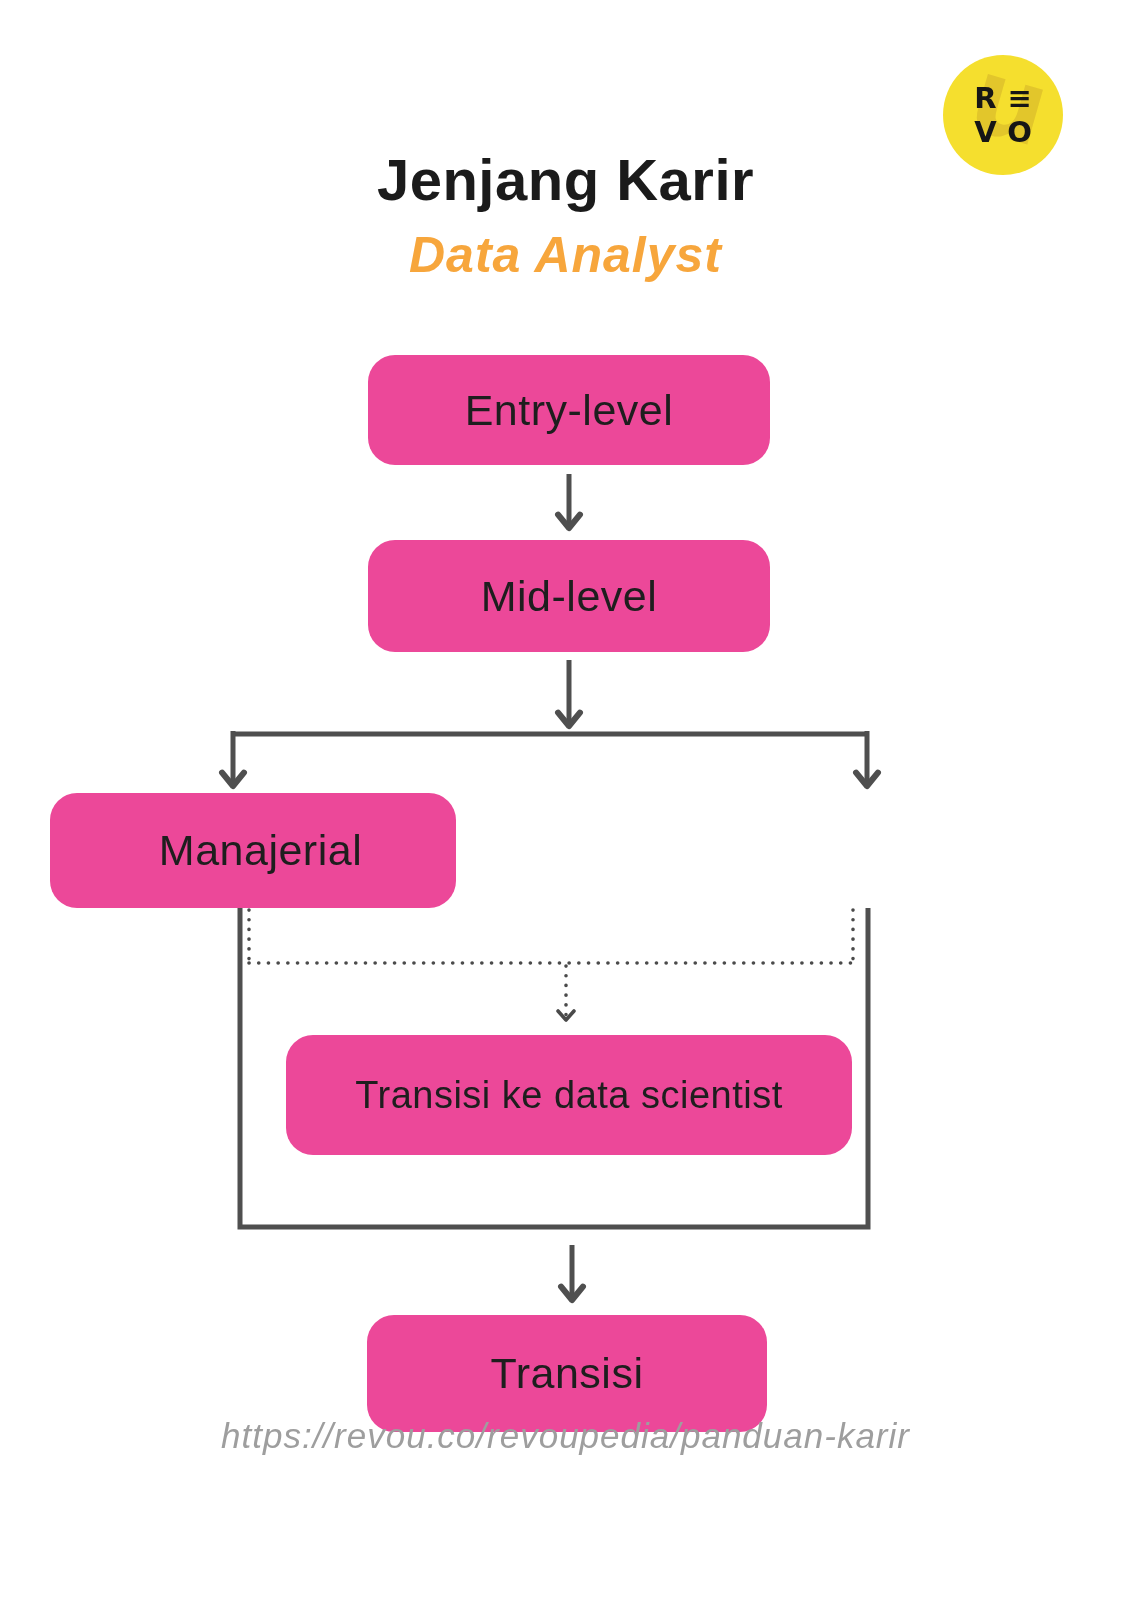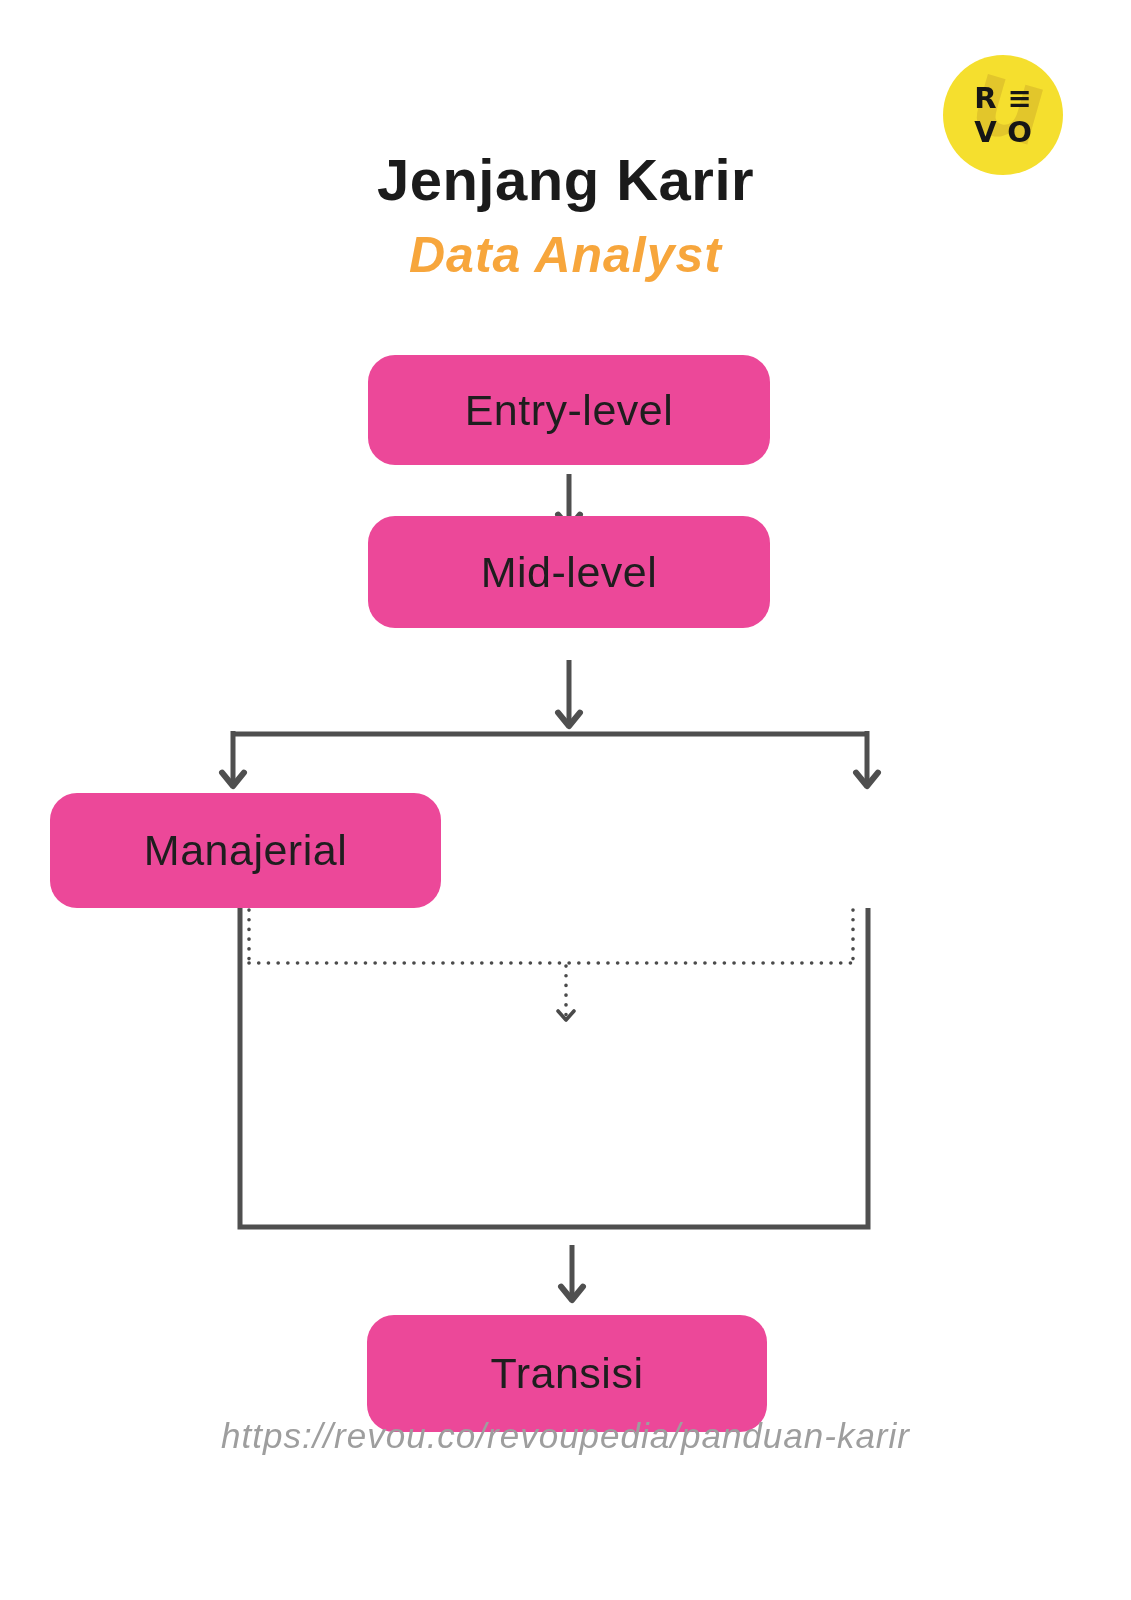--- a/index.html
+++ b/index.html
@@ -30,22 +30,22 @@
     position:absolute;left:0;right:0;top:226px;text-align:center;
     font-size:50px;font-weight:bold;font-style:italic;color:#F7A63C;letter-spacing:1px;
   }
   
   .node{
     position:absolute;background:#ec4899;border-radius:27px;
     display:flex;align-items:center;justify-content:center;
     color:#1E1E1E;font-size:43px;letter-spacing:0.5px;text-align:center;
   }
   #node-entry       {left:368px;top:355px;width:402px;height:110px;}
-  #node-mid         {left:368px;top:516px;width:402px;height:112px;}
-  #node-manajerial  {left:50px; top:793px;width:391px;height:115px;}
+  #node-mid         {left:368px;top:540px;width:402px;height:112px;}
+  #node-manajerial  {left:50px; top:793px;width:391px;height:115px;padding-left:15px;}
   #node-spesialisasi{left:653px;top:792px;width:397px;height:116px;}
   #node-transisi    {left:286px;top:1035px;width:566px;height:120px;font-size:38px;}
   #node-konsultan   {left:367px;top:1315px;width:400px;height:117px;}
   
   .connectors{position:absolute;left:0;top:0;width:1131px;height:1600px;}
   .solid{stroke:#4F4F4F;stroke-width:5;fill:none;}
   .dotted{stroke:#4A4A4A;stroke-width:3.6;fill:none;stroke-linecap:round;stroke-dasharray:0.1 9.6;}
   
   .url{
     position:absolute;left:0;right:0;top:1416px;text-align:center;
@@ -94,19 +94,22 @@
 
   <div class="node" id="node-entry">
     <span>Entry-level</span>
   </div>
   <div class="node" id="node-mid">
     <span>Mid-level</span>
   </div>
   <div class="node" id="node-manajerial">
     <span>Manajerial</span>
   </div>
+  <div class="node" id="node-transisi">
+    <span>Transisi ke data scientist</span>
+  </div>
   <div class="node" id="node-konsultan">
     <span>Transisi</span>
   </div>
 
   <div class="url">https://revou.co/revoupedia/panduan-karir</div>
 
 </div>
 
 </body></html>

